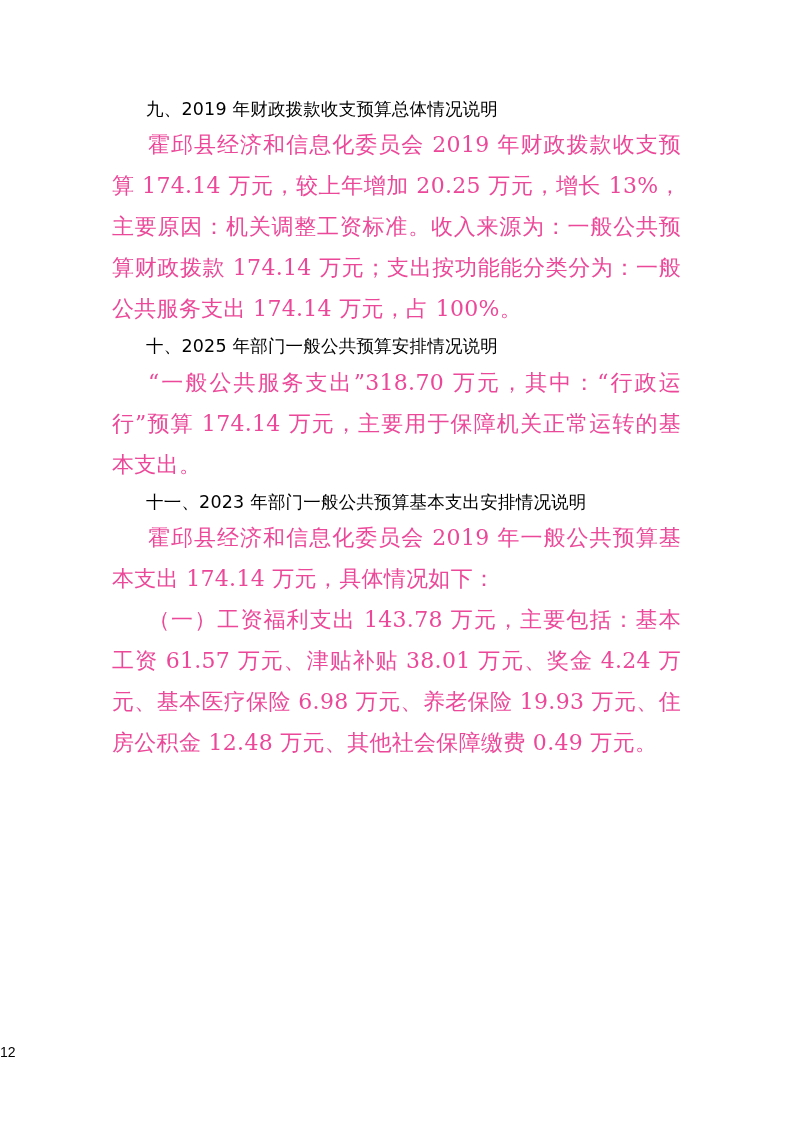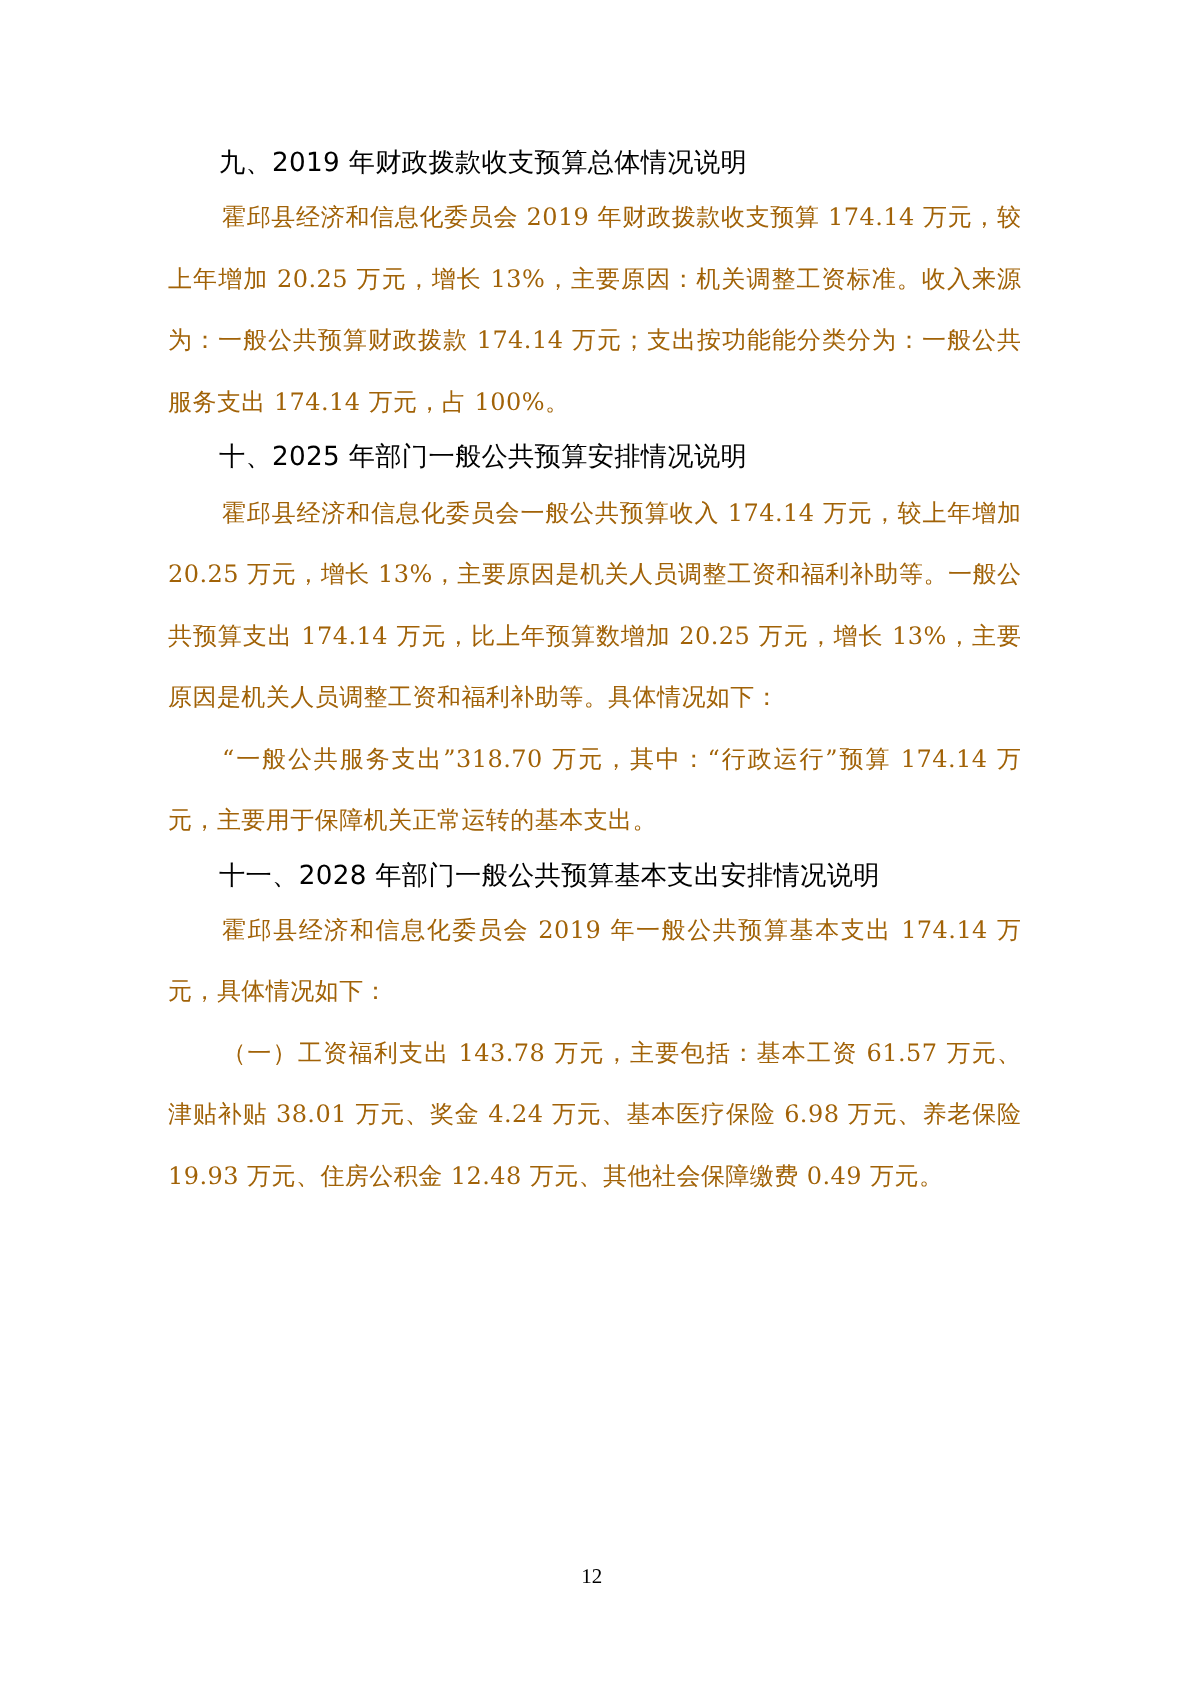--- a/index.html
+++ b/index.html
@@ -33,57 +33,56 @@
     margin: 0 0 2px 0;
     padding: 0;
     text-indent: 34px;
     letter-spacing: 0.2px;
     color: #000;
   }
   h2.section-heading.tight {
     margin-top: 4px;
   }
   p.para {
-    font-size: 16px;
+    font-size: 22px;
     line-height: 41px;
     margin: 0;
     padding: 0;
     text-indent: 36px;
     text-align: justify;
     text-justify: inter-ideograph;
     letter-spacing: 0.3px;
-    color: #a16207;
+    color: #ec4899;
   }
   p.para.after-heading {
     margin-top: 1px;
   }
   .page-number {
     position: absolute;
     left: 0;
     right: 4px;
     bottom: 62px;
-    text-align: center;
+    text-align: left;
     font-size: 14px;
-    font-family: Liberation Serif, serif;
+    font-family: Liberation Sans, sans-serif;
     color: #000;
   }
 </style>
 </head>
 <body>
 
 <div class="page">
   <div class="doc-body">
 
     <h2 class="section-heading">九、2019 年财政拨款收支预算总体情况说明</h2>
     <p class="para after-heading">霍邱县经济和信息化委员会 2019 年财政拨款收支预算 174.14 万元，较上年增加 20.25 万元，增长 13%，主要原因：机关调整工资标准。收入来源为：一般公共预算财政拨款 174.14 万元；支出按功能能分类分为：一般公共服务支出 174.14 万元，占 100%。</p>
 
     <h2 class="section-heading tight">十、2025 年部门一般公共预算安排情况说明</h2>
-    <p class="para after-heading">霍邱县经济和信息化委员会一般公共预算收入 174.14 万元，较上年增加 20.25 万元，增长 13%，主要原因是机关人员调整工资和福利补助等。一般公共预算支出 174.14 万元，比上年预算数增加 20.25 万元，增长 13%，主要原因是机关人员调整工资和福利补助等。具体情况如下：</p>
     <p class="para">“一般公共服务支出”318.70 万元，其中：“行政运行”预算 174.14 万元，主要用于保障机关正常运转的基本支出。</p>
 
-    <h2 class="section-heading tight">十一、2028 年部门一般公共预算基本支出安排情况说明</h2>
+    <h2 class="section-heading tight">十一、2023 年部门一般公共预算基本支出安排情况说明</h2>
     <p class="para after-heading">霍邱县经济和信息化委员会 2019 年一般公共预算基本支出 174.14 万元，具体情况如下：</p>
     <p class="para">（一）工资福利支出 143.78 万元，主要包括：基本工资 61.57 万元、津贴补贴 38.01 万元、奖金 4.24 万元、基本医疗保险 6.98 万元、养老保险 19.93 万元、住房公积金 12.48 万元、其他社会保障缴费 0.49 万元。</p>
 
   </div>
 
   <div class="page-number">12</div>
 </div>
 
 </body></html>

